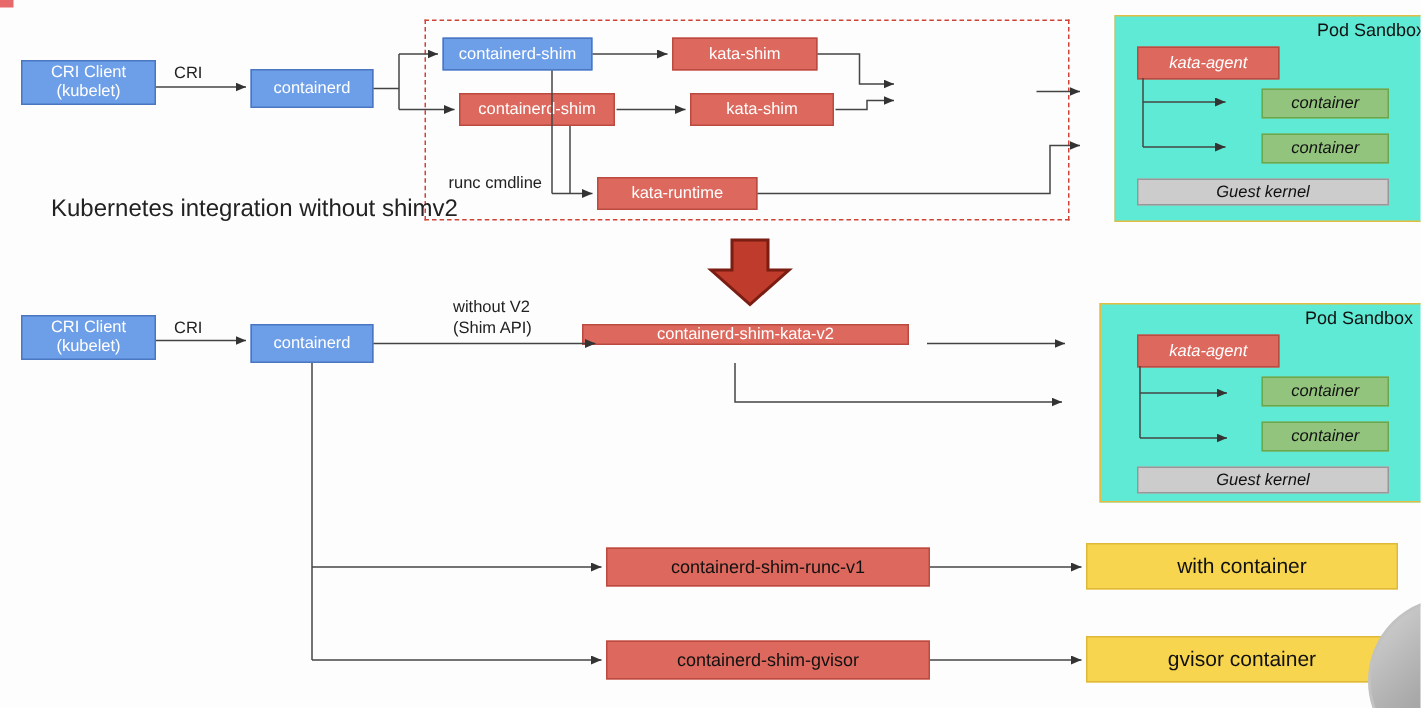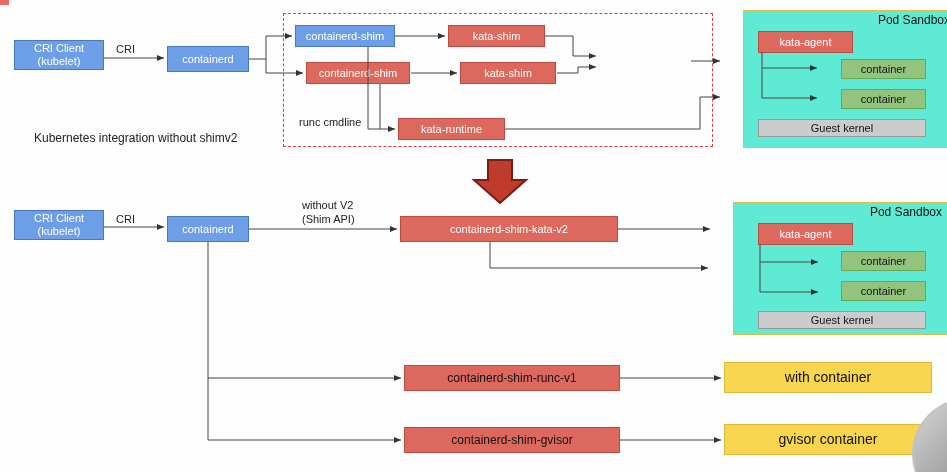--- a/index.html
+++ b/index.html
@@ -11,26 +11,26 @@
   .box span { display:block; }
   .blue   { background:#6d9ee8; border-color:#4a77c0; color:#ffffff; }
   .red    { background:#dd685d; border-color:#bb4b40; color:#ffffff; }
   .red.dark-text { color:#111111; font-size:12px; }
   .green  { background:#93c47d; border-color:#6aa84f; color:#111111; }
   .graybox{ background:#cccccc; border-color:#979797; color:#111111; }
   .bigyellow { background:#f7d54e; border-color:#dfb93a; color:#111111; font-size:14px; }
 
   .sandbox { position:absolute; background:#5eead4; border:1px solid #e3bd42;margin-left:20px; }
   .sandbox-title { position:absolute; top:2px; right:8px; font-size:12px; color:#111111; }
-  .sandbox .box { position:absolute; }
+  .sandbox .box { position:absolute;font-style:italic; }
 
   .dashedbox { position:absolute; border:1px dashed #d04437; background:transparent; }
 
   .label   { position:absolute; font-size:11px; color:#222222; line-height:14px; }
-  .caption { position:absolute; font-size:12px; color:#222222; }
+  .caption { position:absolute; font-size:16px; color:#222222; }
 
   svg.lines { position:absolute; left:0; top:0; pointer-events:none; }
 
   .cam { position:absolute; left:912px; top:398px; width:112px; height:112px; border-radius:50%;
          background:linear-gradient(135deg,#d6d6d6 0%, #a8a8a8 45%, #8c8c8c 100%); border:2px solid #c2c2c2; }
   .corner-artifact { position:absolute; left:0; top:0; width:9px; height:5px; background:#e8696a; }
 </style>
 </head>
 <body>
 
@@ -79,21 +79,21 @@
 
   <div class="label" style="left:116px;top:212px">CRI</div>
 
   <div class="box blue" style="left:167px;top:216px;width:82px;height:26px">containerd</div>
 
   <div class="label" style="left:302px;top:198px">
     <span style="display:block">without V2</span>
     <span style="display:block">(Shim API)</span>
   </div>
 
-  <div class="box red" style="left:400px;top:216px;width:218px;height:26px">containerd-shim-kata-v2</div>
+  <div class="box red" style="left:388px;top:216px;width:218px;height:14px">containerd-shim-kata-v2</div>
 
   <div class="sandbox" style="left:713px;top:202px;width:218px;height:133px">
     <div class="sandbox-title">Pod Sandbox</div>
     <div class="box red" style="left:24px;top:20px;width:95px;height:22px">kata-agent</div>
     <div class="box green" style="left:107px;top:48px;width:85px;height:20px">container</div>
     <div class="box green" style="left:107px;top:78px;width:85px;height:20px">container</div>
     <div class="box graybox" style="left:24px;top:108px;width:168px;height:18px">Guest kernel</div>
   </div>
 
 

